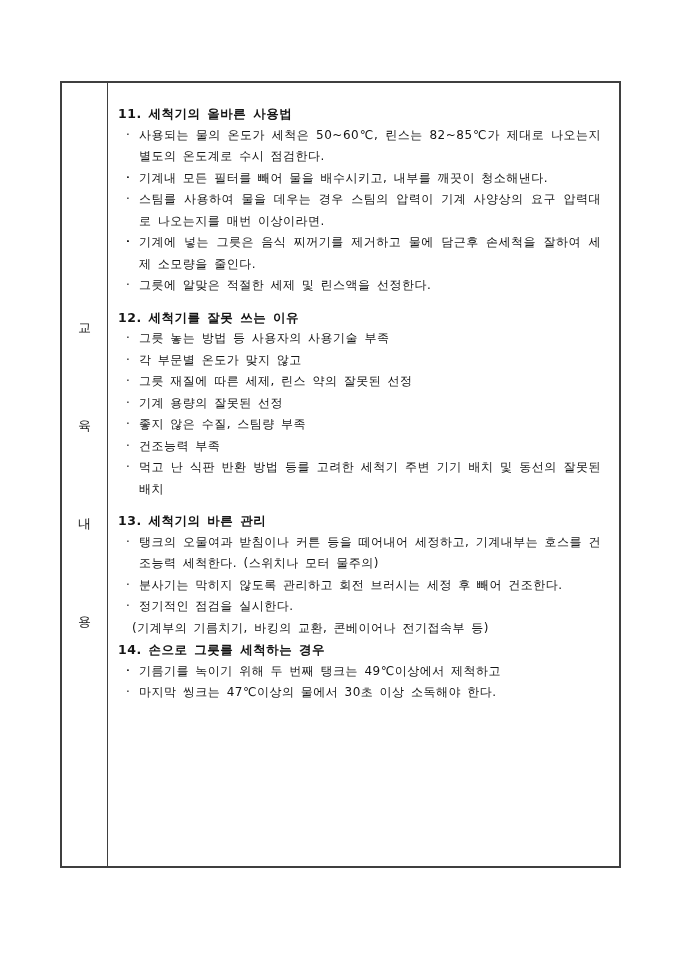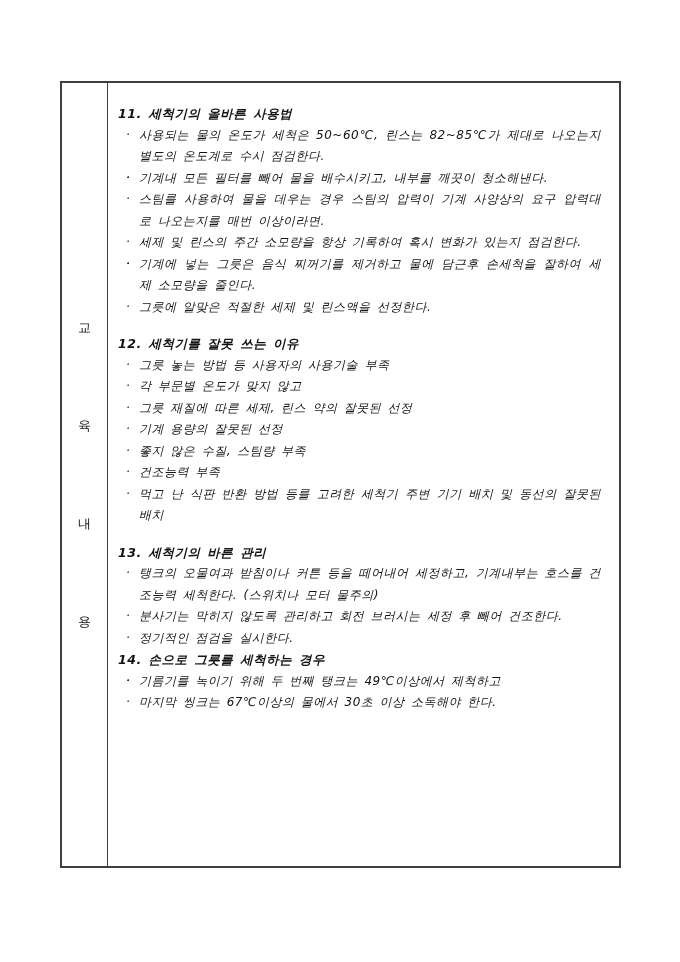--- a/index.html
+++ b/index.html
@@ -39,28 +39,27 @@
   }
   .content-cell {
     flex: 1;
     box-sizing: border-box;
     padding: 20px 18px 0 10px;
     font-size: 12px;
     line-height: 21.5px;
     letter-spacing: 0.5px;
     word-spacing: 2px;
     overflow: hidden;
-    font-style: italic;
   }
   .section-title {
     font-weight: bold;
     font-size: 12.5px;
   }
   .section.spaced {
-    margin-top: 15px;
+    margin-top: 10px;
   }
   .bullet-item {
     position: relative;
     padding-left: 21px;
     text-align: justify;
   }
   .bullet-item .bullet-marker {
     position: absolute;
     left: 8px;
     top: 0;
@@ -79,41 +78,42 @@
       <span>내</span>
       <span>용</span>
     </div>
   <div class="content-cell" id="content">
       <div class="section">
         <div class="section-title">11. 세척기의 올바른 사용법</div>
         <div class="bullet-item"><span class="bullet-marker">·</span><span>사용되는 물의 온도가 세척은 50~60℃, 린스는 82~85℃가 제대로 나오는지 별도의 온도계로 수시 점검한다.</span></div>
         <div class="bullet-item"><span class="bullet-marker">·</span></div>
         <div class="bullet-item"><span class="bullet-marker">·</span><span>기계내 모든 필터를 빼어 물을 배수시키고, 내부를 깨끗이 청소해낸다.</span></div>
         <div class="bullet-item"><span class="bullet-marker">·</span><span>스팀를 사용하여 물을 데우는 경우 스팀의 압력이 기계 사양상의 요구 압력대로 나오는지를 매번 이상이라면.</span></div>
-        <div class="bullet-item"><span class="bullet-marker">·</span><span>세제 및 린스의 주간 소모량을 항상 기록하여 혹시 변화가 있는지 점검한다.</span></div>
+        <div class="bullet-item"><span class="bullet-marker">·</span></div>
         <div class="bullet-item"><span class="bullet-marker">·</span></div>
         <div class="bullet-item"><span class="bullet-marker">·</span><span>기계에 넣는 그릇은 음식 찌꺼기를 제거하고 물에 담근후 손세척을 잘하여 세제 소모량을 줄인다.</span></div>
         <div class="bullet-item"><span class="bullet-marker">·</span><span>그릇에 알맞은 적절한 세제 및 린스액을 선정한다.</span></div>
       </div>
       <div class="section spaced">
         <div class="section-title">12. 세척기를 잘못 쓰는 이유</div>
         <div class="bullet-item"><span class="bullet-marker">·</span><span>그릇 놓는 방법 등 사용자의 사용기술 부족</span></div>
         <div class="bullet-item"><span class="bullet-marker">·</span><span>각 부문별 온도가 맞지 않고</span></div>
         <div class="bullet-item"><span class="bullet-marker">·</span><span>그릇 재질에 따른 세제, 린스 약의 잘못된 선정</span></div>
         <div class="bullet-item"><span class="bullet-marker">·</span><span>기계 용량의 잘못된 선정</span></div>
         <div class="bullet-item"><span class="bullet-marker">·</span><span>좋지 않은 수질, 스팀량 부족</span></div>
         <div class="bullet-item"><span class="bullet-marker">·</span><span>건조능력 부족</span></div>
         <div class="bullet-item"><span class="bullet-marker">·</span><span>먹고 난 식판 반환 방법 등를 고려한 세척기 주변 기기 배치 및 동선의 잘못된 배치</span></div>
       </div>
       <div class="section spaced">
         <div class="section-title">13. 세척기의 바른 관리</div>
         <div class="bullet-item"><span class="bullet-marker">·</span><span>탱크의 오물여과 받침이나 커튼 등을 떼어내어 세정하고, 기계내부는 호스를 건조능력 세척한다. (스위치나 모터 물주의)</span></div>
         <div class="bullet-item"><span class="bullet-marker">·</span><span>분사기는 막히지 않도록 관리하고 회전 브러시는 세정 후 빼어 건조한다.</span></div>
         <div class="bullet-item"><span class="bullet-marker">·</span><span>정기적인 점검을 실시한다.</span></div>
+        <div class="section-note">(기계부의 기름치기, 바킹의 교환, 콘베이어나 전기접속부 등)</div>
       </div>
       <div class="section">
         <div class="section-title">14. 손으로 그릇를 세척하는 경우</div>
         <div class="bullet-item"><span class="bullet-marker">·</span></div>
         <div class="bullet-item"><span class="bullet-marker">·</span><span>기름기를 녹이기 위해 두 번째 탱크는 49℃이상에서 제척하고</span></div>
-        <div class="bullet-item"><span class="bullet-marker">·</span><span>마지막 씽크는 67℃이상의 물에서 30초 이상 소독해야 한다.</span></div>
+        <div class="bullet-item"><span class="bullet-marker">·</span><span>마지막 씽크는 47℃이상의 물에서 30초 이상 소독해야 한다.</span></div>
       </div>
     </div>
 </div>
 
 </body></html>

